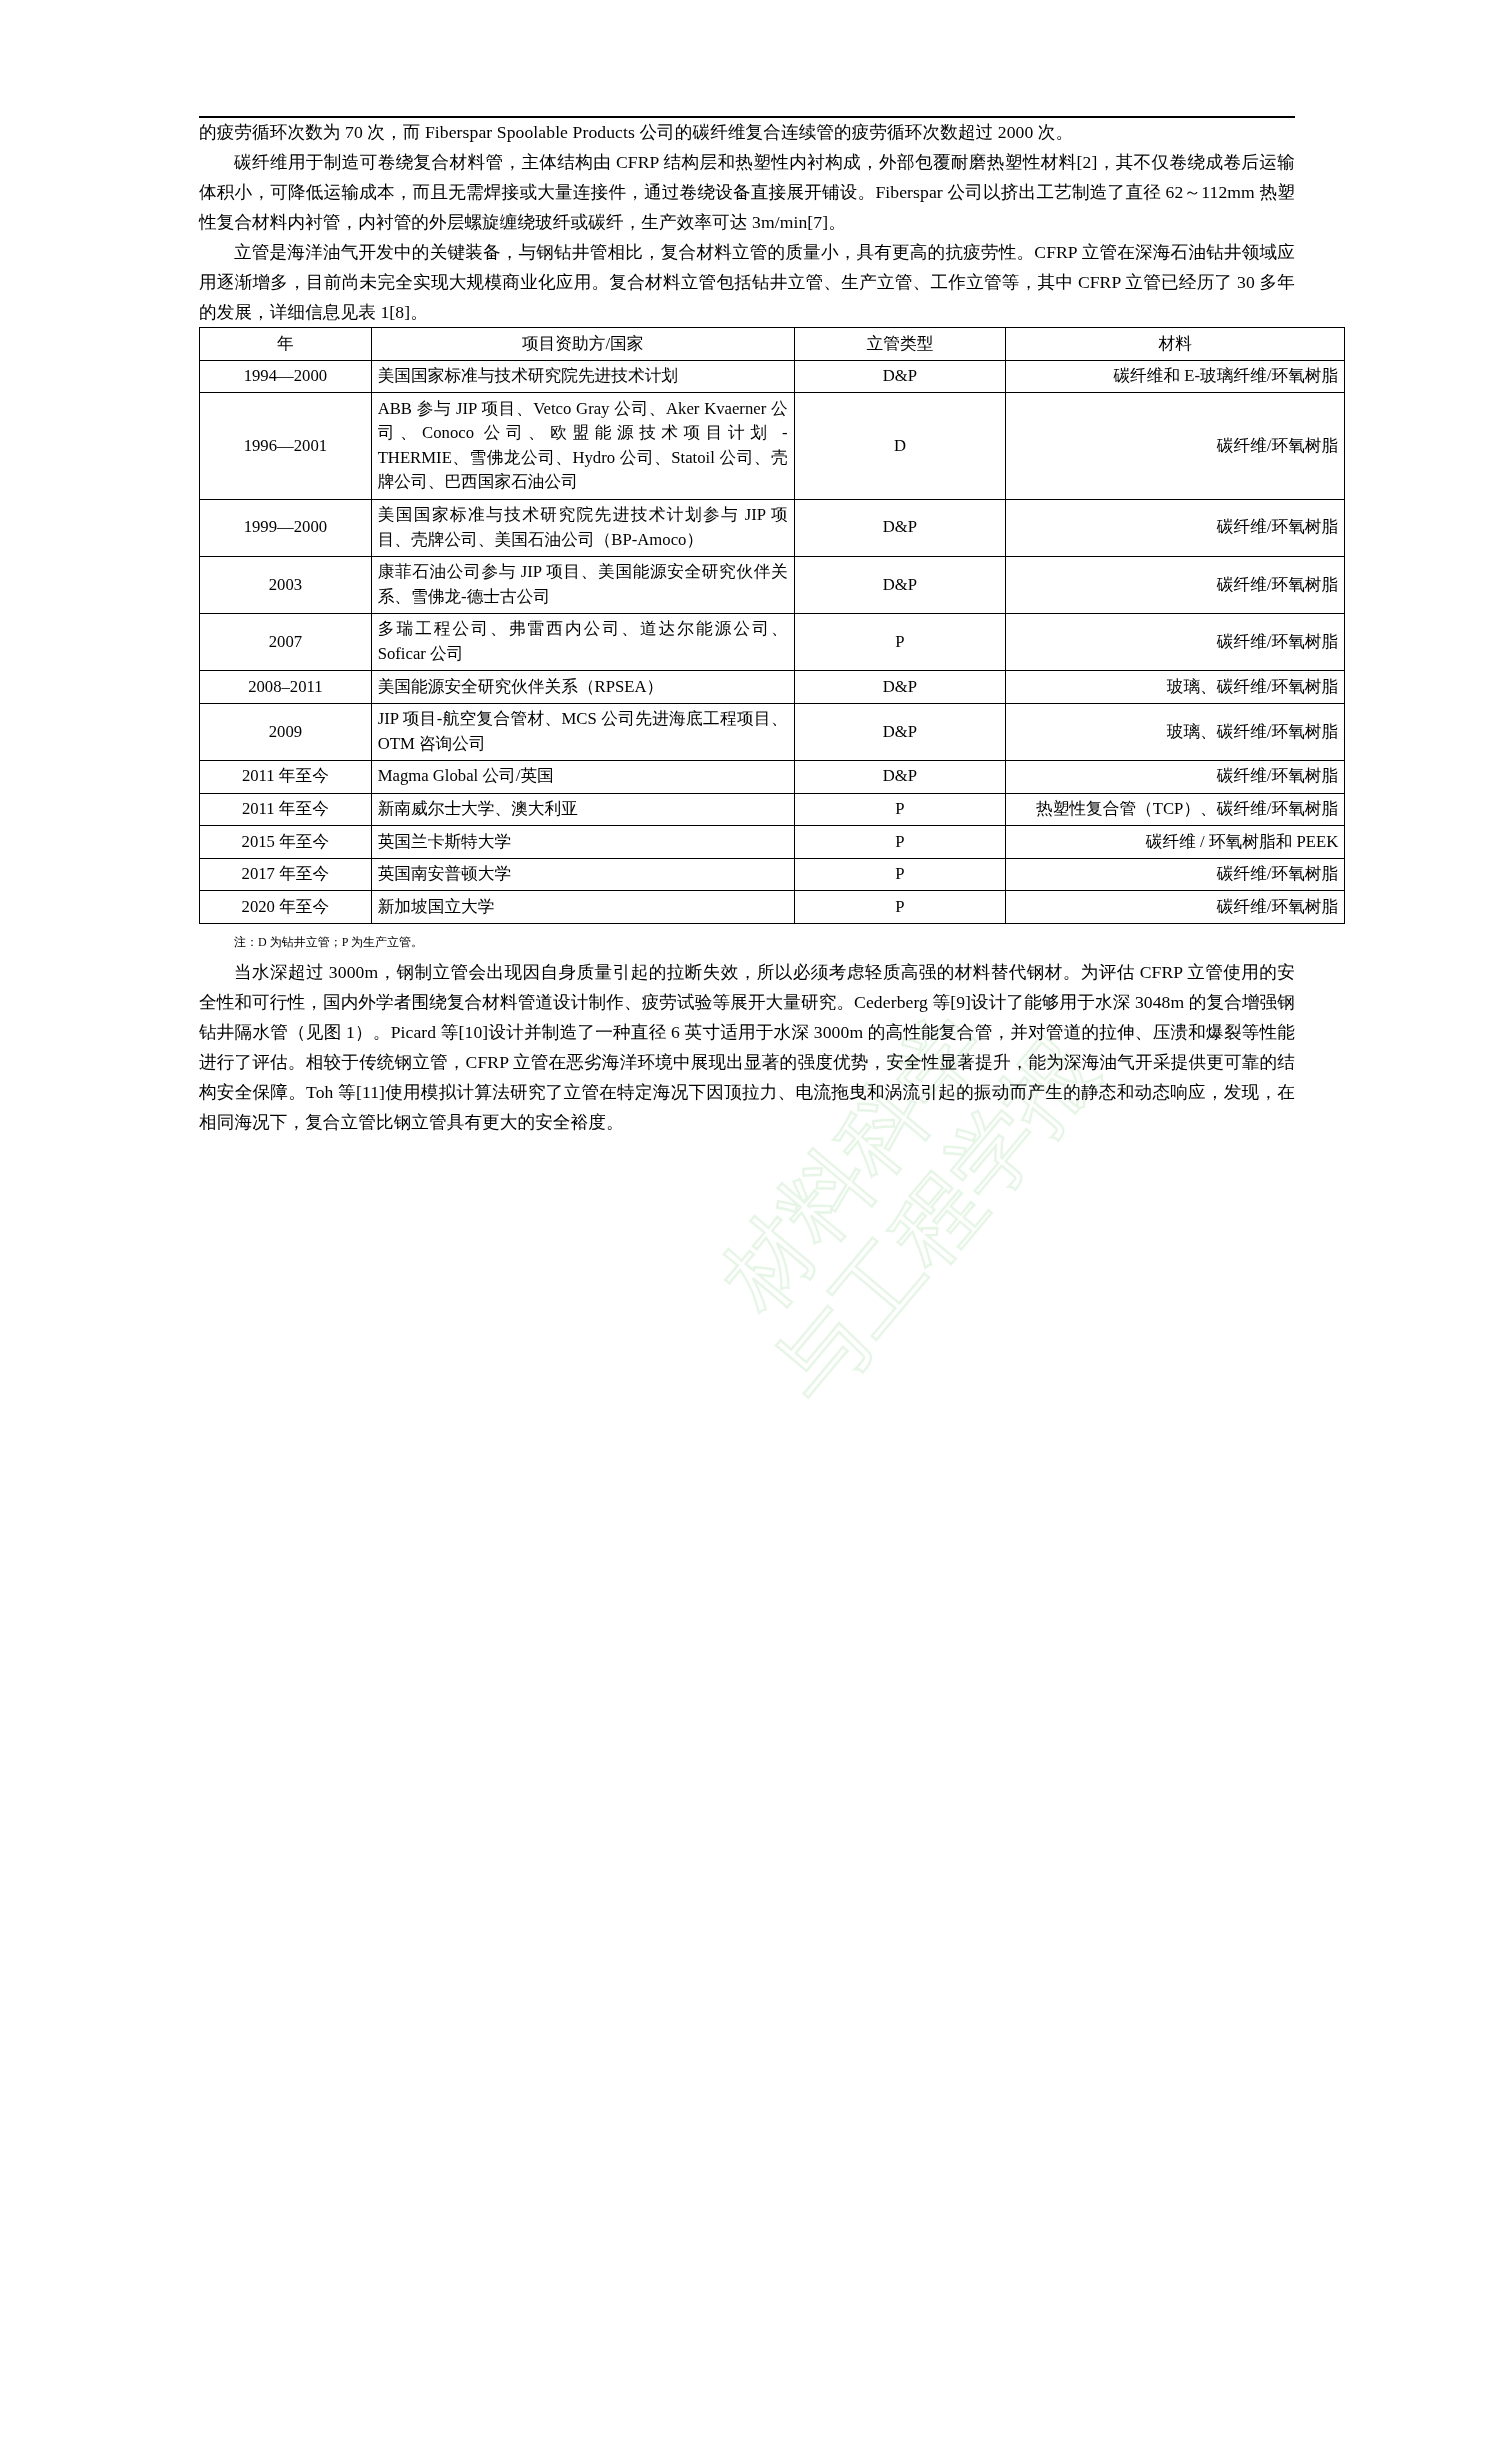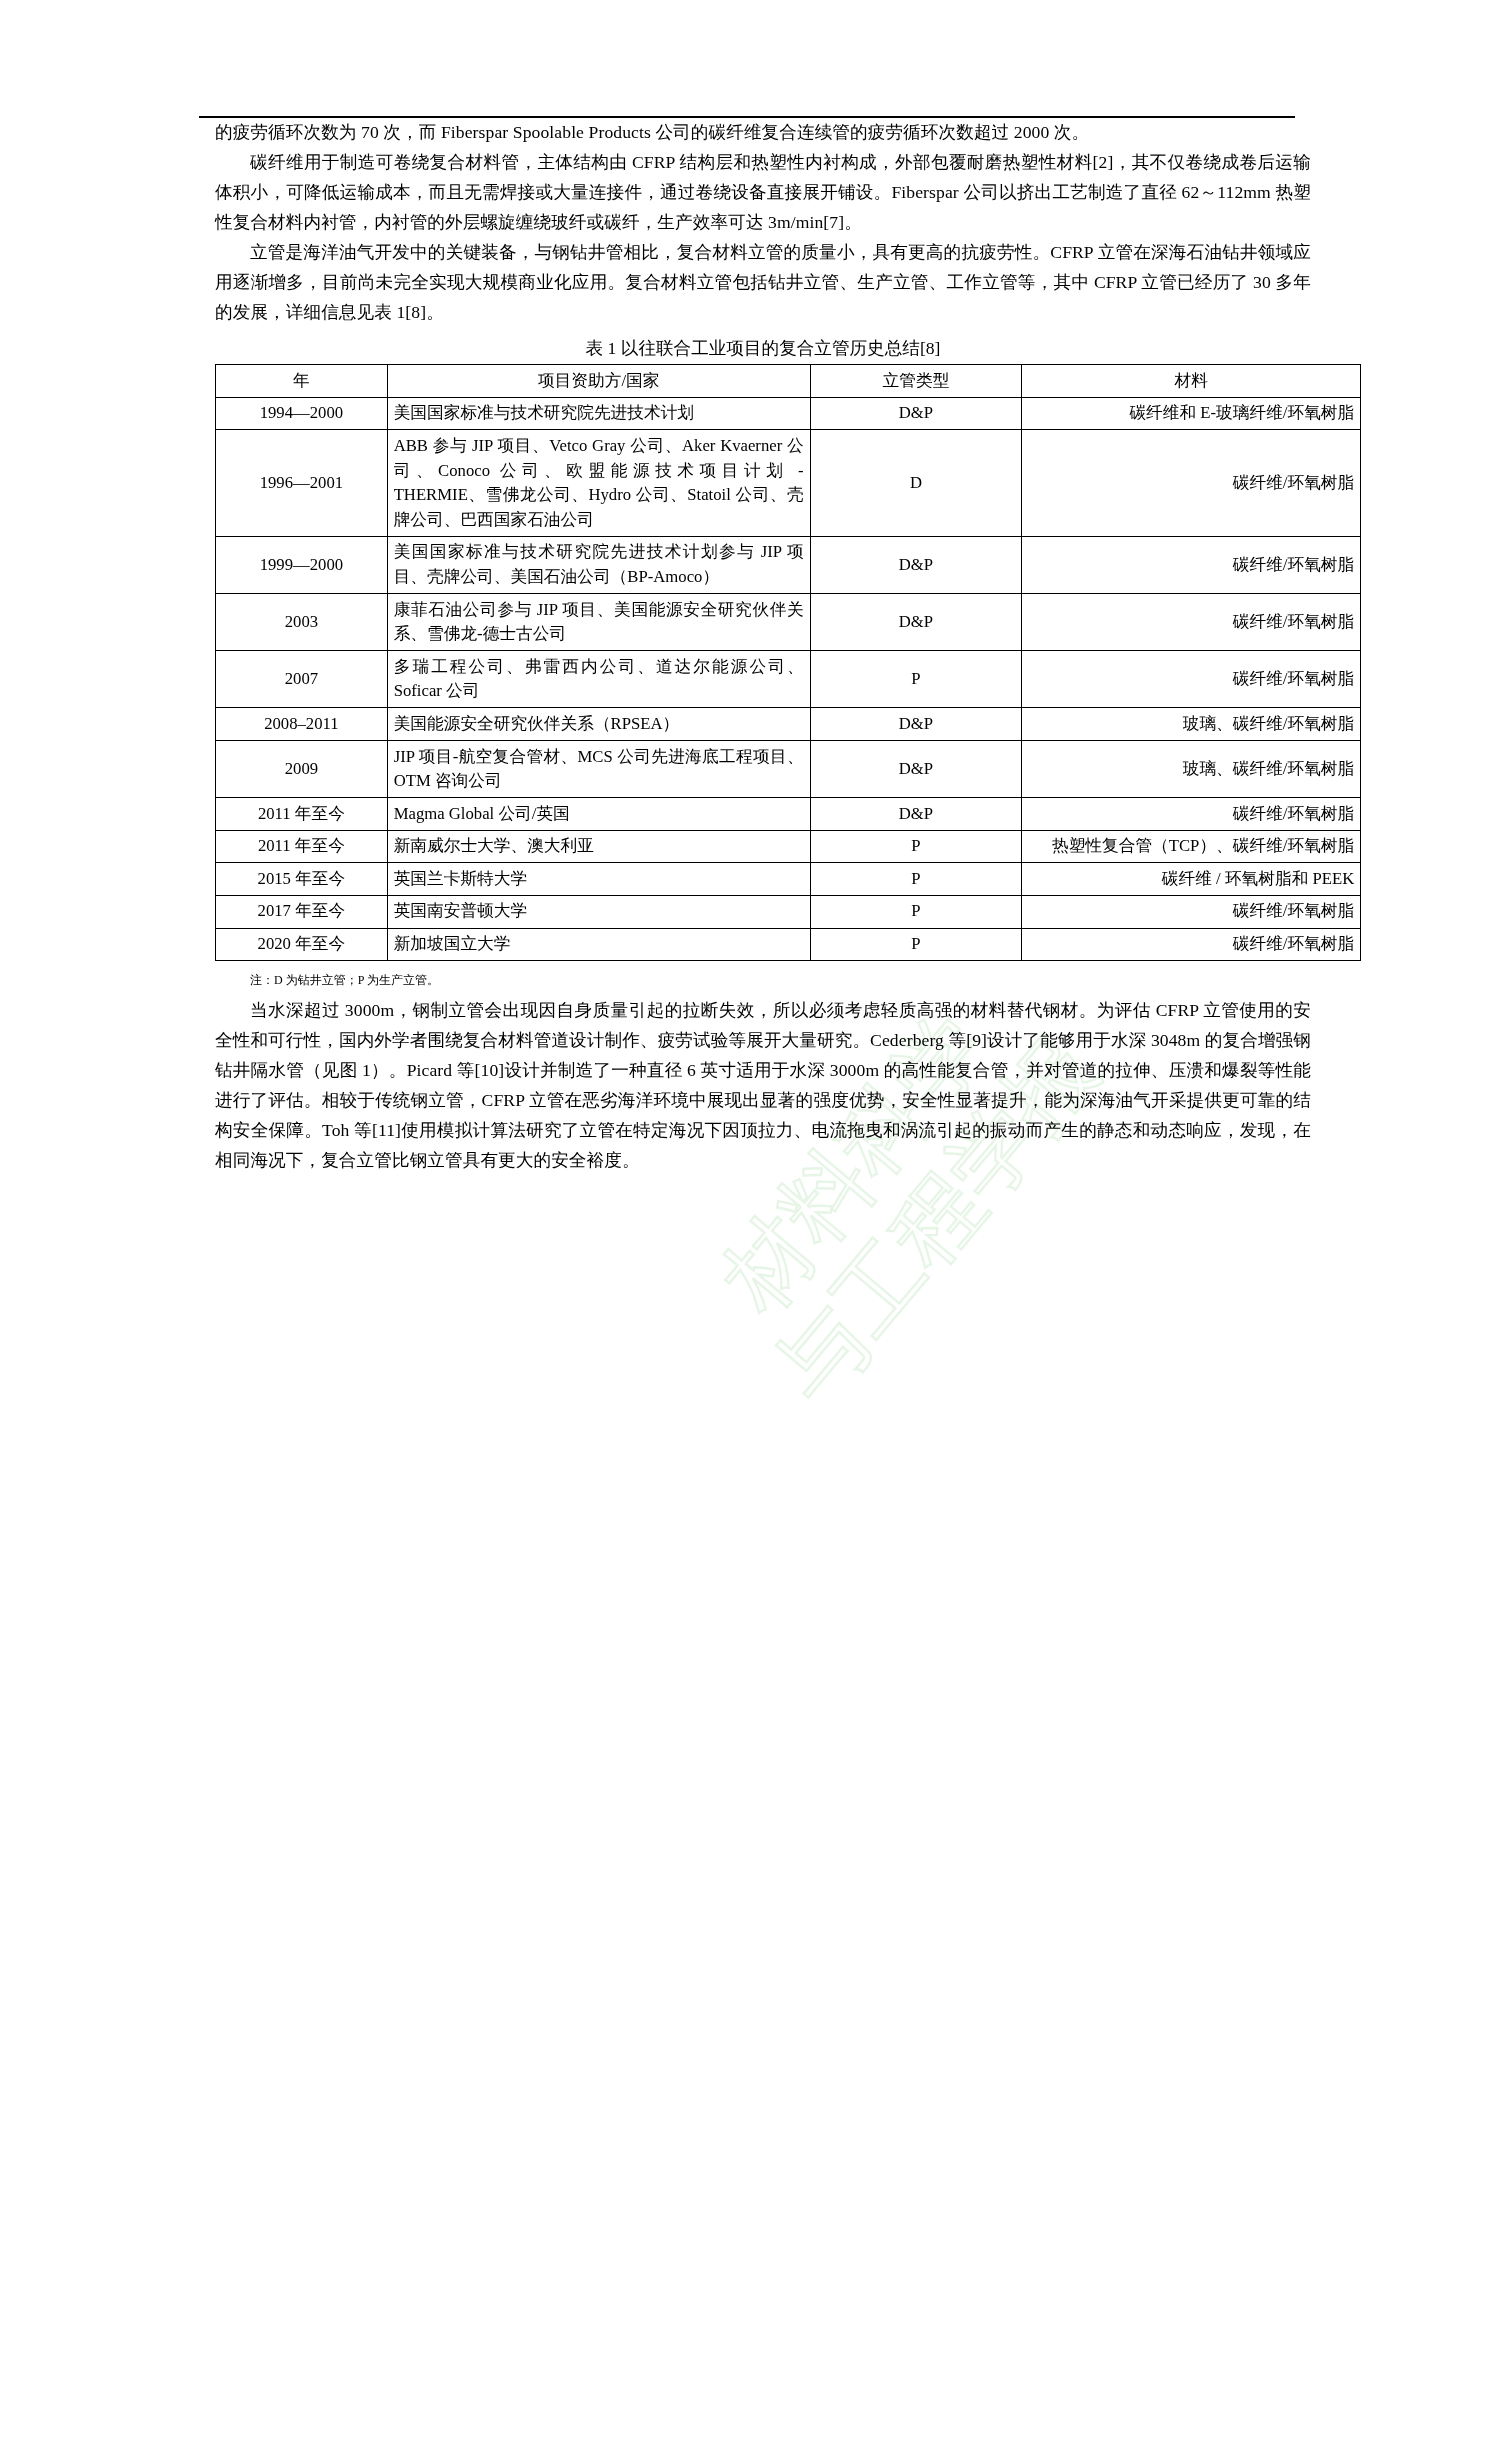--- a/index.html
+++ b/index.html
@@ -19,21 +19,20 @@
     left: 0; top: 0;
     width: 1495px;
     height: 2462px;
     overflow: hidden;
   }
   .content {
     position: absolute;
     left: 199px;
     top: 117px;
     width: 1096px;
-    margin-left: 16px;
   }
   .top-rule {
     position: absolute;
     left: 199px;
     top: 116px;
     width: 1096px;
     height: 1.8px;
     background: #000;
   }
   p.para {
@@ -110,21 +109,20 @@
       </g>
     </svg>
   </div>
 
   <div class="content">
 
     <p class="para">的疲劳循环次数为 70 次，而 Fiberspar Spoolable Products 公司的碳纤维复合连续管的疲劳循环次数超过 2000 次。</p>
     <p class="para indent">碳纤维用于制造可卷绕复合材料管，主体结构由 CFRP 结构层和热塑性内衬构成，外部包覆耐磨热塑性材料[2]，其不仅卷绕成卷后运输体积小，可降低运输成本，而且无需焊接或大量连接件，通过卷绕设备直接展开铺设。Fiberspar 公司以挤出工艺制造了直径 62～112mm 热塑性复合材料内衬管，内衬管的外层螺旋缠绕玻纤或碳纤，生产效率可达 3m/min[7]。</p>
     <p class="para indent">立管是海洋油气开发中的关键装备，与钢钻井管相比，复合材料立管的质量小，具有更高的抗疲劳性。CFRP 立管在深海石油钻井领域应用逐渐增多，目前尚未完全实现大规模商业化应用。复合材料立管包括钻井立管、生产立管、工作立管等，其中 CFRP 立管已经历了 30 多年的发展，详细信息见表 1[8]。</p>
 
-    <div class="table-caption">表 1  以往联合工业项目的复合立管历史总结[8]</div>
 
     <table class="hist">
       <thead>
         <tr>
           <th class="col-year">年</th>
           <th class="col-sponsor">项目资助方/国家</th>
           <th class="col-type">立管类型</th>
           <th class="col-material">材料</th>
         </tr>
       </thead>

